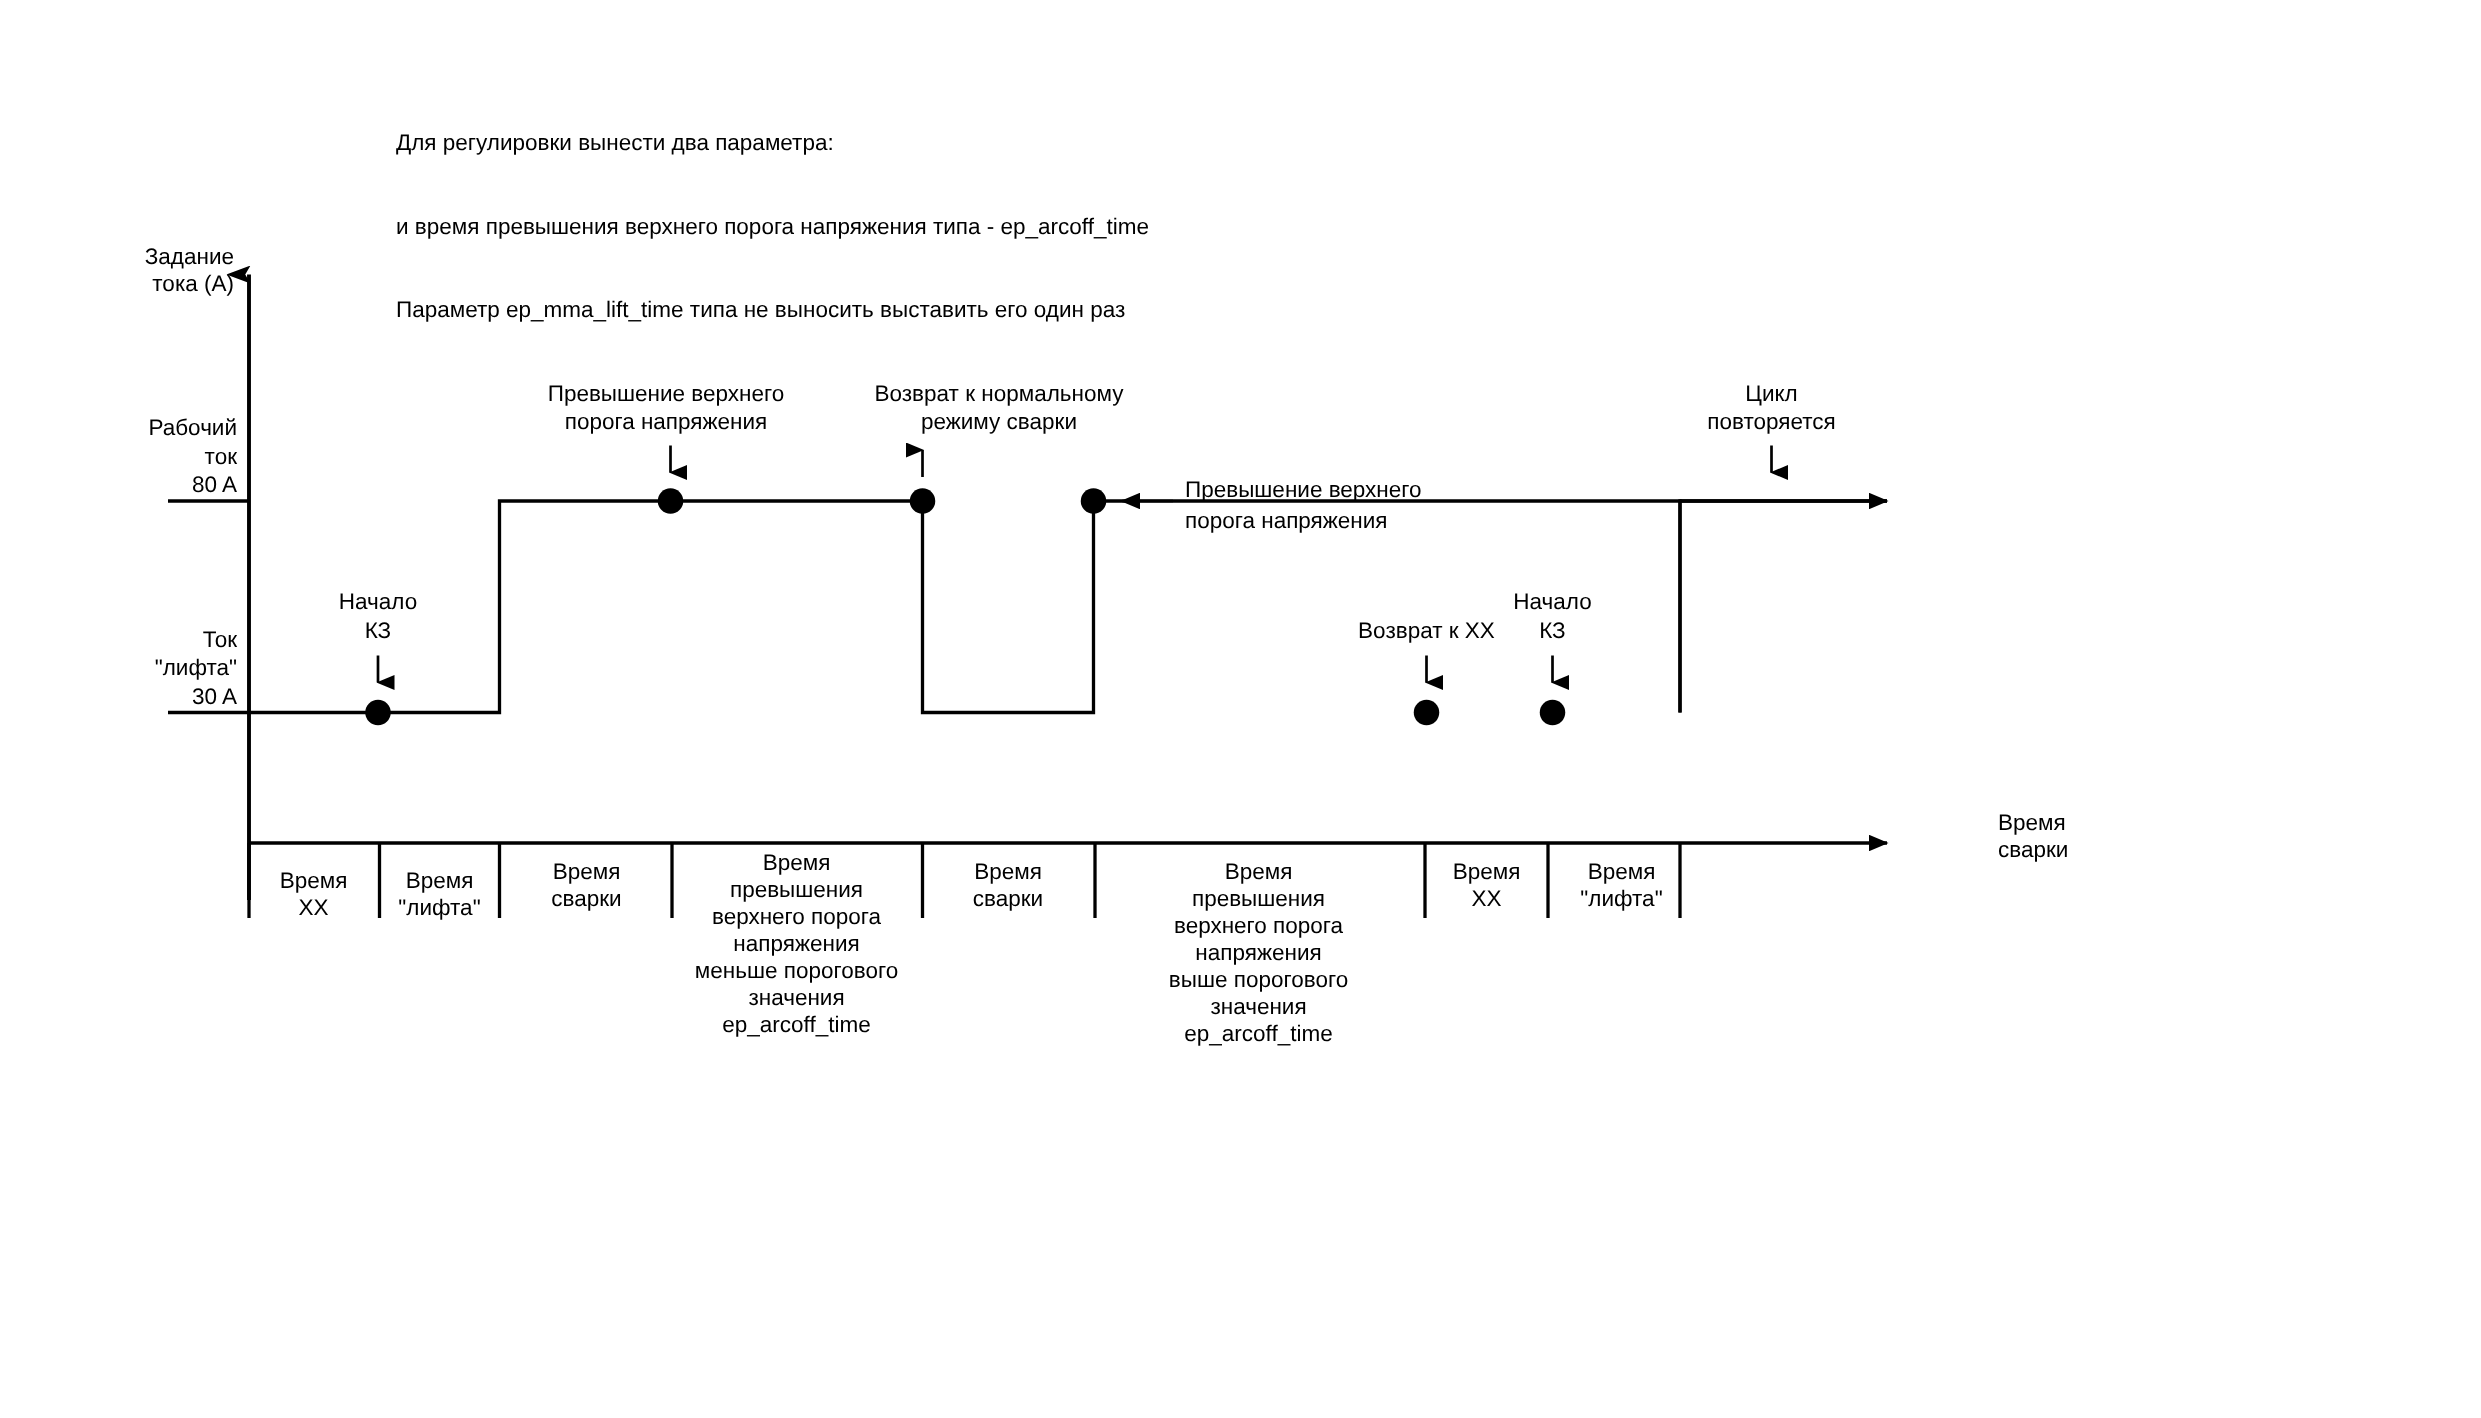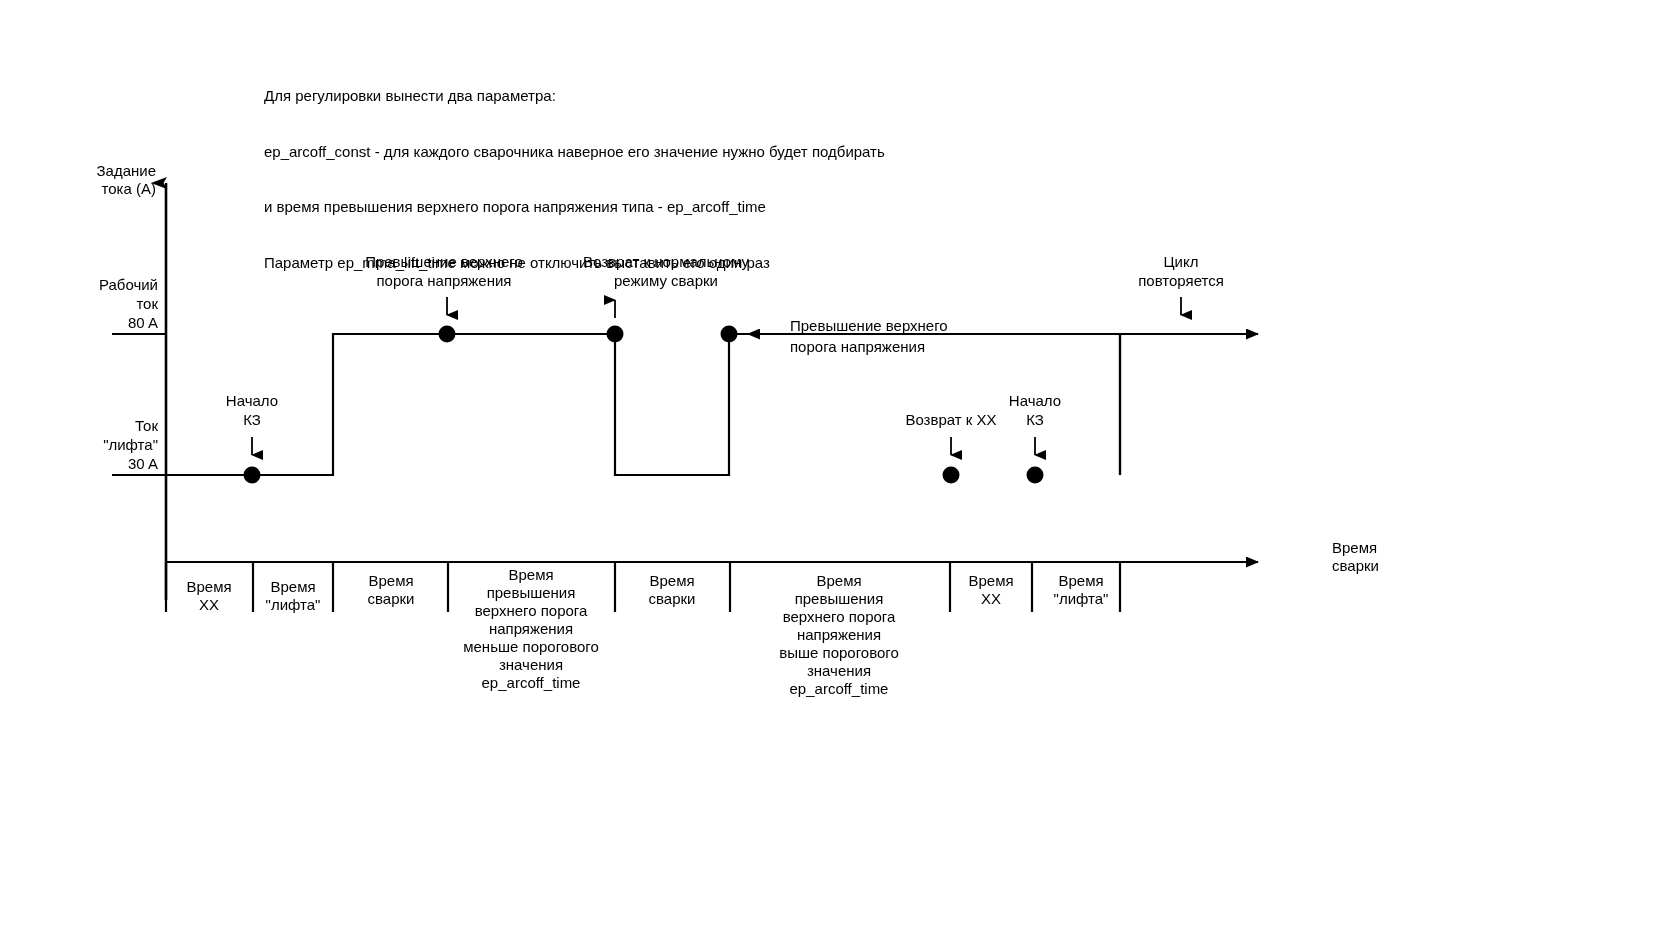--- a/index.html
+++ b/index.html
@@ -39,23 +39,22 @@
   .axis-lbl { font-size: 15px; }
   .cell-lbl { font-size: 15px; }
 </style>
 </head>
 <body>
 
 <div id="page">
 
   <div id="notes">
     <div>Для регулировки вынести два параметра:</div>
-    <div>ep_arcoff_const - для каждого сварочника наверное его значение нужно будет подбирать</div>
     <div>и время превышения верхнего порога напряжения типа - ep_arcoff_time</div>
-    <div>Параметр ep_mma_lift_time можно не отключить выставить его один раз</div>
+    <div>Параметр ep_mma_lift_time типа не выносить выставить его один раз</div>
   </div>
 
   <svg id="diagram" width="1654" height="945" viewBox="0 0 1654 945">
 
     <defs>
       <marker id="arrDown" markerWidth="10" markerHeight="12" refX="5" refY="11" orient="auto" markerUnits="userSpaceOnUse">
         <path d="M0,0 L10,0 L5,12 Z" fill="#000"></path>
       </marker>
       <marker id="arrUp" markerWidth="10" markerHeight="12" refX="5" refY="11" orient="auto" markerUnits="userSpaceOnUse">
         <path d="M0,0 L10,0 L5,12 Z" fill="#000"></path>

